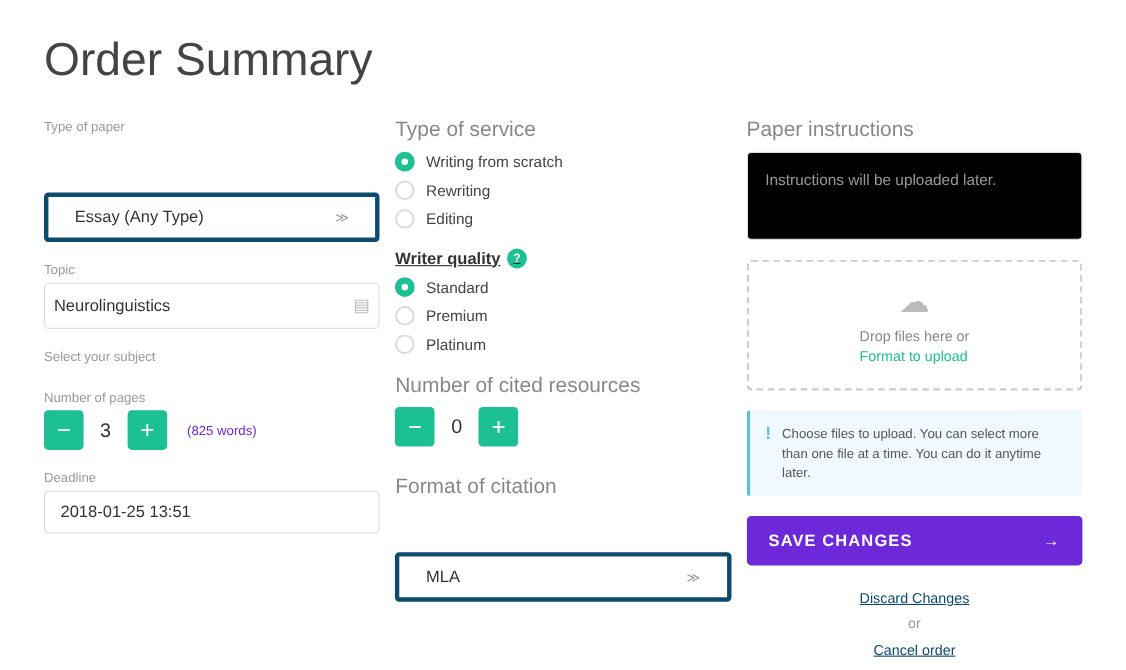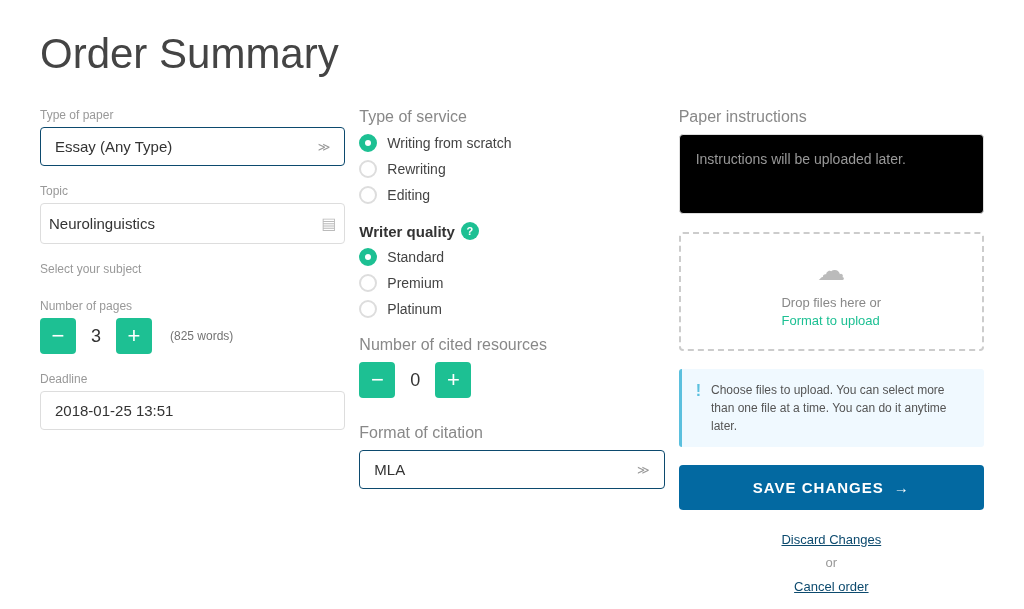--- a/index.html
+++ b/index.html
@@ -24,30 +24,31 @@
     }
     
     .col { display: flex; flex-direction: column; gap: 18px; }
     .field-label {
       font-size: 12px;
       color: #999;
       margin-bottom: 5px;
     }
     .field-group { display: flex; flex-direction: column; }
     .select-box {
-      border: 1px solid #0c4a6e;
-      border-radius: 4px;
-      padding: 10px 14px;
+      border: 4px solid #0c4a6e;
+      border-radius: 4px;
+      padding: 10px 24px;
       font-size: 15px;
       color: #333;
       display: flex;
       align-items: center;
       justify-content: space-between;
       cursor: pointer;
       background: #fff;
+      margin-top: 48px;
     }
     .select-box .chevron {
       color: #999;
       font-size: 12px;
     }
     .input-box {
       border: 1px solid #ddd;
       border-radius: 4px;
       padding: 10px 8px;
       font-size: 15px;
@@ -81,44 +82,45 @@
       line-height: 1;
     }
     .pages-count {
       font-size: 18px;
       font-weight: 400;
       min-width: 20px;
       text-align: center;
     }
     .words-hint {
       font-size: 12px;
-      color: #737373;
+      color: #6d28d9;
       margin-left: 8px;
     }
     .deadline-box {
       border: 1px solid #ddd;
       border-radius: 4px;
       padding: 10px 14px;
       font-size: 15px;
       color: #333;
     }
     
     .section-title {
-      font-size: 16px;
+      font-size: 19px;
       color: #888;
       margin-bottom: 8px;
     }
     .section-title-bold {
       font-size: 15px;
       font-weight: 700;
       color: #333;
       display: flex;
       align-items: center;
       gap: 6px;
       margin-bottom: 8px;
+      text-decoration: underline;
     }
     .radio-group { display: flex; flex-direction: column; gap: 8px; text-align: center; }
     .radio-item {
       display: flex;
       align-items: center;
       gap: 10px;
       font-size: 14px;
       color: #444;
       cursor: pointer;
     }
@@ -217,33 +219,33 @@
       font-size: 16px;
       font-weight: bold;
       margin-top: 1px;
     }
     .info-text {
       font-size: 12px;
       color: #555;
       line-height: 1.5;
     }
     .save-btn {
-      background: #0369a1;
+      background: #6d28d9;
       color: #fff;
       border: none;
       border-radius: 4px;
       padding: 14px 20px;
       font-size: 15px;
       font-weight: 700;
       letter-spacing: 1px;
       cursor: pointer;
       width: 100%;
       display: flex;
       align-items: center;
-      justify-content: center;
+      justify-content: space-between;
       gap: 10px;
     }
     .discard-section {
       text-align: center;
       font-size: 13px;
       color: #999;
       line-height: 1.8;
     }
     .discard-link {
       color: #0c4a6e;

